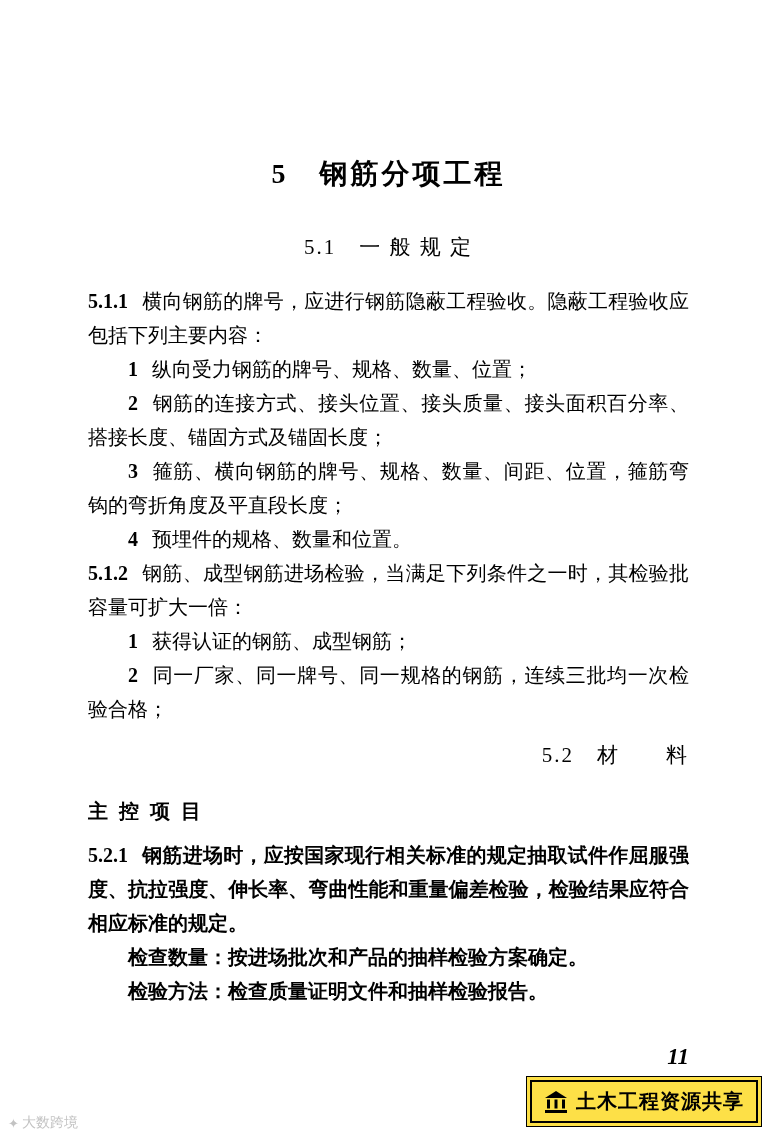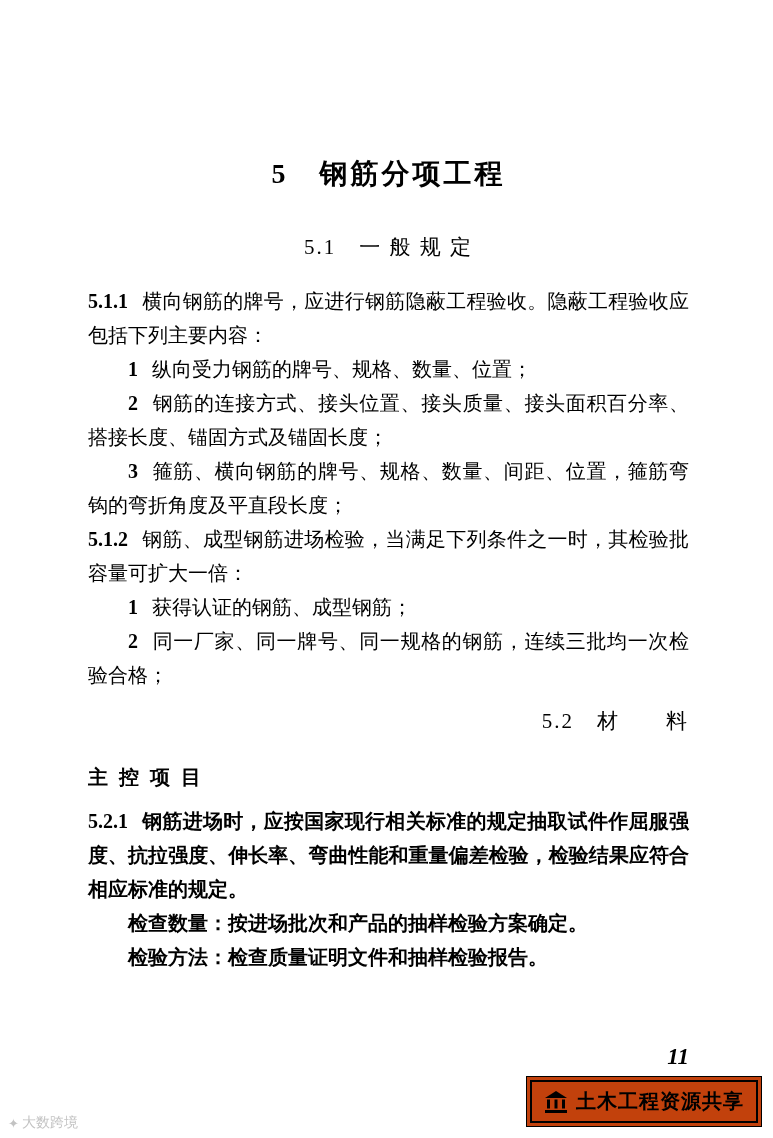--- a/index.html
+++ b/index.html
@@ -59,21 +59,21 @@
     font-size: 23px;
     font-style: italic;
     font-weight: bold;
   }
   .badge {
     position: absolute;
     right: 11px;
     bottom: 11px;
     border: 1px solid #000;
     padding: 3px;
-    background: #c2410c;
+    background: #fde047;
   }
   .badge-inner {
     border: 2px solid #000;
     padding: 6px 12px;
     display: flex;
     align-items: center;
     gap: 8px;
   }
   .badge-icon { display: inline-flex; }
   .badge-text {
@@ -103,20 +103,21 @@
 
     <h1 class="chapter-title">5　钢筋分项工程</h1>
 
     <h2 class="section-title">5.1　一 般 规 定</h2>
 
     <p class="body-line clause"><span class="cnum">5.1.1</span><span>横向钢筋的牌号，应进行钢筋隐蔽工程验收。隐蔽工程验收应包括下列主要内容：</span></p>
 
     <p class="body-line item"><span class="inum">1</span><span>纵向受力钢筋的牌号、规格、数量、位置；</span></p>
     <p class="body-line item"><span class="inum">2</span><span>钢筋的连接方式、接头位置、接头质量、接头面积百分率、搭接长度、锚固方式及锚固长度；</span></p>
     <p class="body-line item"><span class="inum">3</span><span>箍筋、横向钢筋的牌号、规格、数量、间距、位置，箍筋弯钩的弯折角度及平直段长度；</span></p>
+    <p class="body-line item"><span class="inum">4</span><span>预埋件的规格、数量和位置。</span></p>
 
     <p class="body-line clause"><span class="cnum">5.1.2</span><span>钢筋、成型钢筋进场检验，当满足下列条件之一时，其检验批容量可扩大一倍：</span></p>
 
     <p class="body-line item"><span class="inum">1</span><span>获得认证的钢筋、成型钢筋；</span></p>
     <p class="body-line item"><span class="inum">2</span><span>同一厂家、同一牌号、同一规格的钢筋，连续三批均一次检验合格；</span></p>
 
     <h2 class="section-title second">5.2　材　　料</h2>
 
     <h3 class="subheading">主 控 项 目</h3>
 

